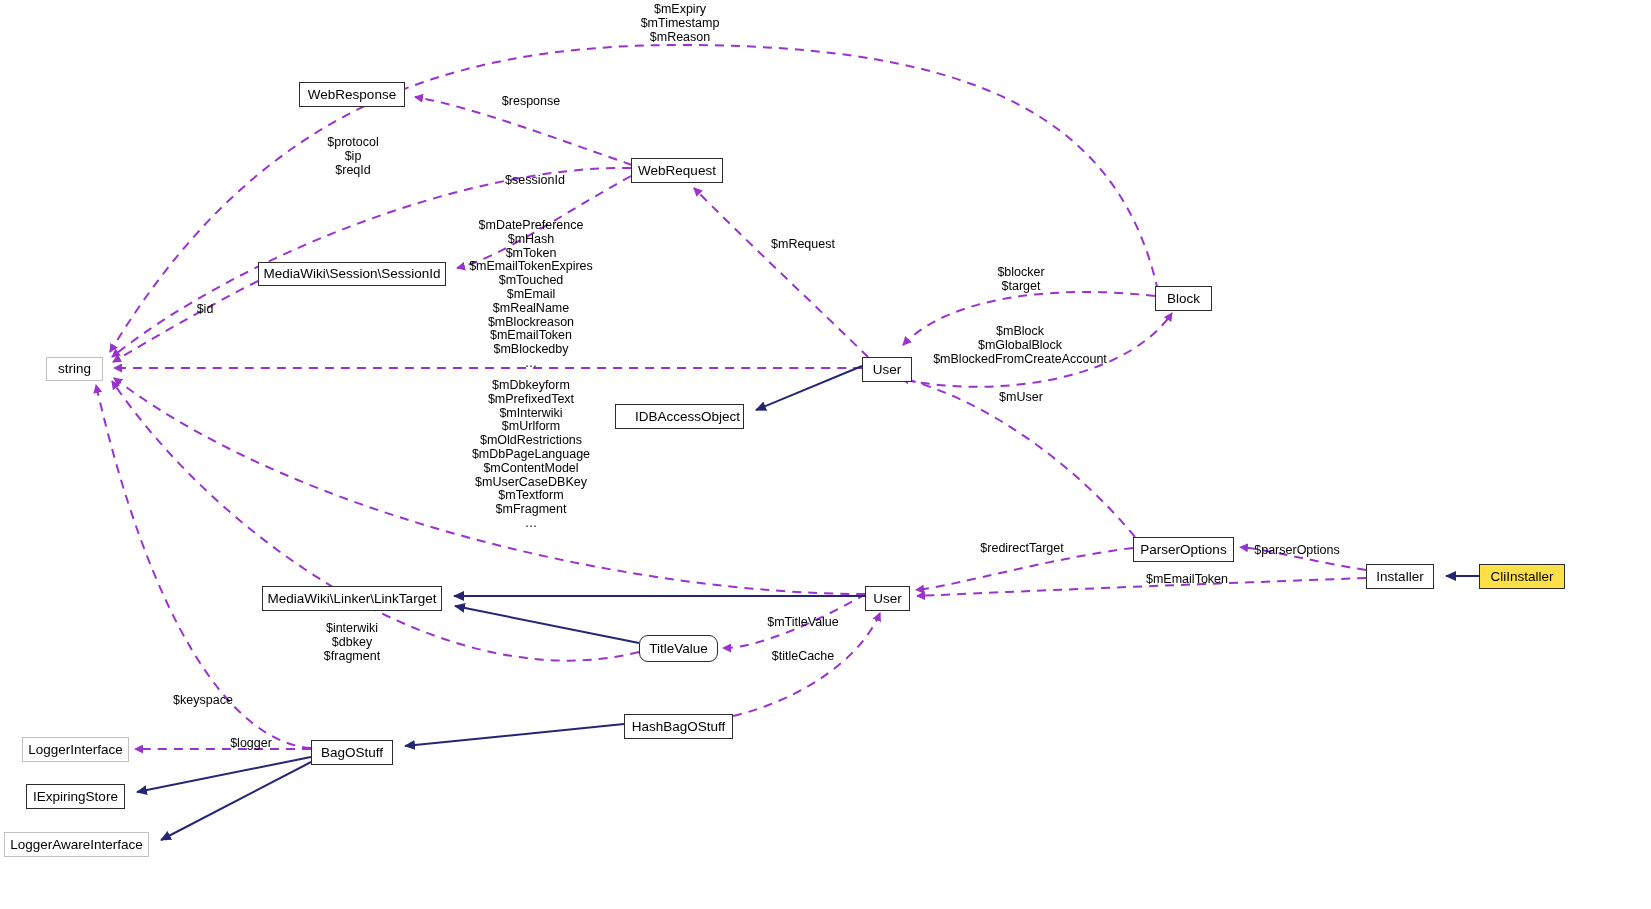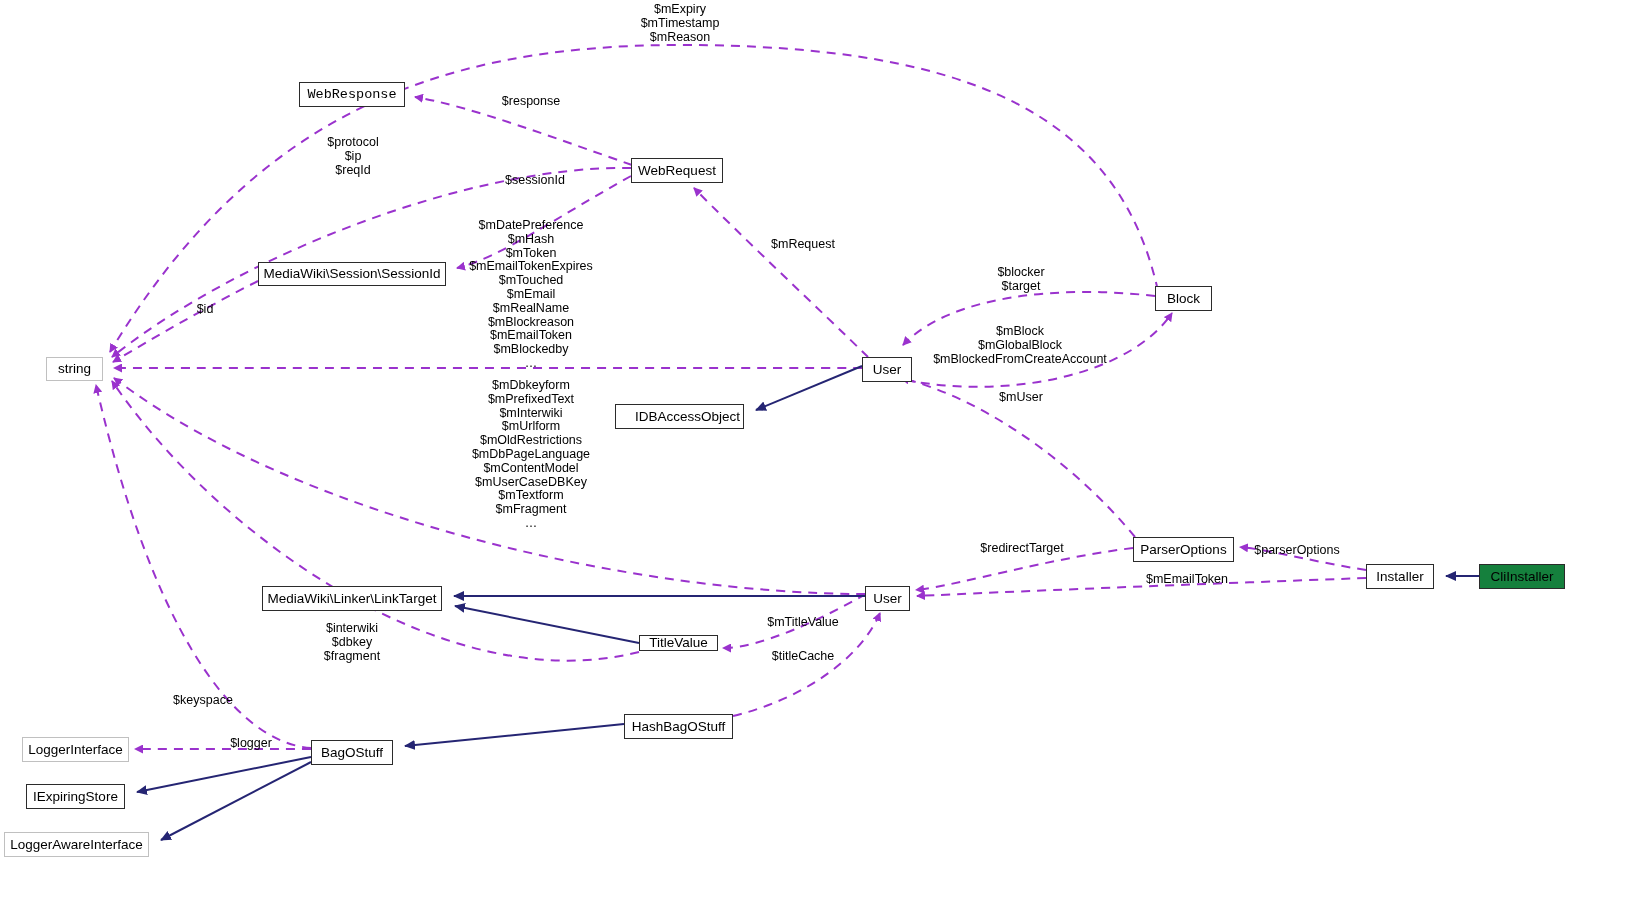--- a/index.html
+++ b/index.html
@@ -36,21 +36,21 @@
     white-space: nowrap;
     display: flex;
     align-items: center;
     justify-content: center;
     letter-spacing: 0px;
   }
   .node.light {
     border: 1px solid #c0c0c0;
   }
   .node.current {
-    background: #15803d;
+    background: #fde047;
     border: 1px solid #2b2b2b;
   }
   .edge-label {
     position: absolute;
     font-size: 12.5px;
     line-height: 13.8px;
     color: #000000;
     text-align: center;
     white-space: pre;
     transform: translateX(-50%);
@@ -124,32 +124,32 @@
 
       <path d="M624,724 L405,746"></path>
 
       <path d="M311,757 L137,792"></path>
 
       <path d="M311,762 L161,840"></path>
     </g>
   </svg>
 
   <div class="node light" style="left:46px;  top:357px; width:57px;  height:24px;">string</div>
-  <div class="node" style="left:299px; top:82px;  width:106px; height:25px;font-family:Liberation Mono, monospace;">WebResponse</div>
+  <div class="node" style="left:299px; top:82px;  width:106px; height:25px;">WebResponse</div>
   <div class="node" style="left:631px; top:158px; width:92px;  height:25px;">WebRequest</div>
   <div class="node" style="left:258px; top:262px; width:188px; height:24px;">MediaWiki\Session\SessionId</div>
   <div class="node" style="left:1155px;top:286px; width:57px;  height:25px;">Block</div>
   <div class="node" style="left:862px; top:357px; width:50px;  height:25px;">User</div>
   <div class="node" style="left:615px; top:404px; width:129px; height:25px;padding-left:16px;">IDBAccessObject</div>
   <div class="node" style="left:1133px;top:537px; width:101px; height:25px;">ParserOptions</div>
   <div class="node" style="left:1366px;top:564px; width:68px;  height:25px;">Installer</div>
   <div class="node current" style="left:1479px;top:564px;width:86px; height:25px;">CliInstaller</div>
   <div class="node" style="left:262px; top:586px; width:180px; height:25px;">MediaWiki\Linker\LinkTarget</div>
   <div class="node" style="left:865px; top:586px; width:45px;  height:25px;">User</div>
-  <div class="node" style="left:639px; top:635px; width:79px;  height:16px;">TitleValue</div>
+  <div class="node" style="left:639px; top:635px; width:79px;  height:27px;border-radius:9px;">TitleValue</div>
   <div class="node" style="left:624px; top:714px; width:109px; height:25px;">HashBagOStuff</div>
   <div class="node" style="left:311px; top:740px; width:82px;  height:25px;">BagOStuff</div>
   <div class="node light" style="left:22px;  top:737px; width:107px; height:25px;">LoggerInterface</div>
   <div class="node" style="left:26px;  top:784px; width:99px;  height:25px;">IExpiringStore</div>
   <div class="node light" style="left:4px;   top:832px; width:145px; height:25px;">LoggerAwareInterface</div>
 
   <div class="edge-label" style="left:680px;  top:3px;">$mExpiry
 $mTimestamp
 $mReason</div>
   <div class="edge-label" style="left:531px;  top:95px;">$response</div>

